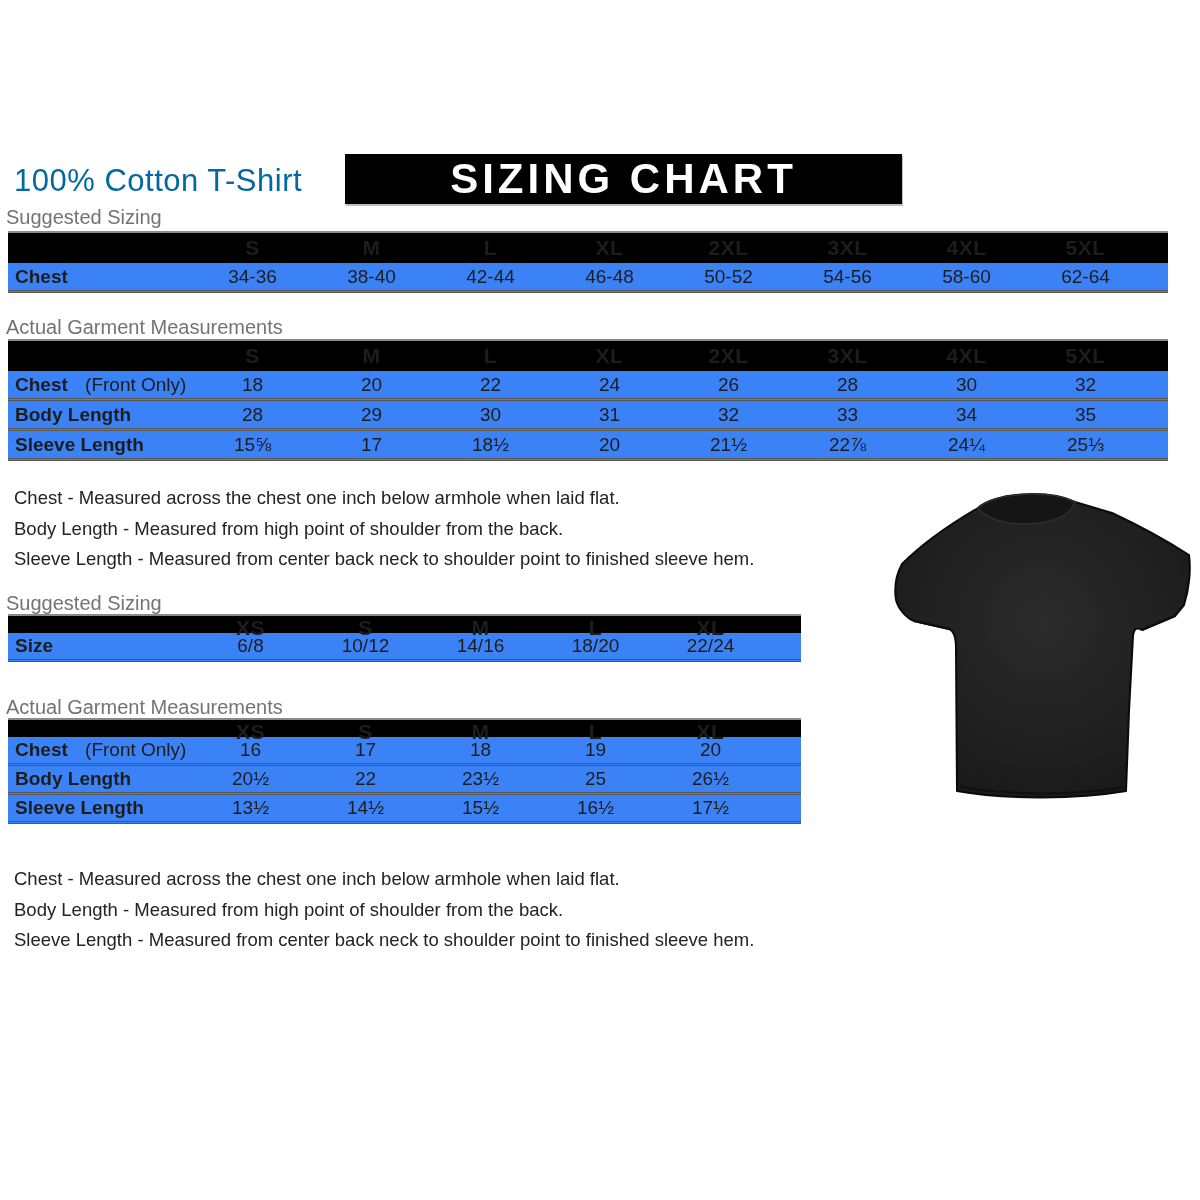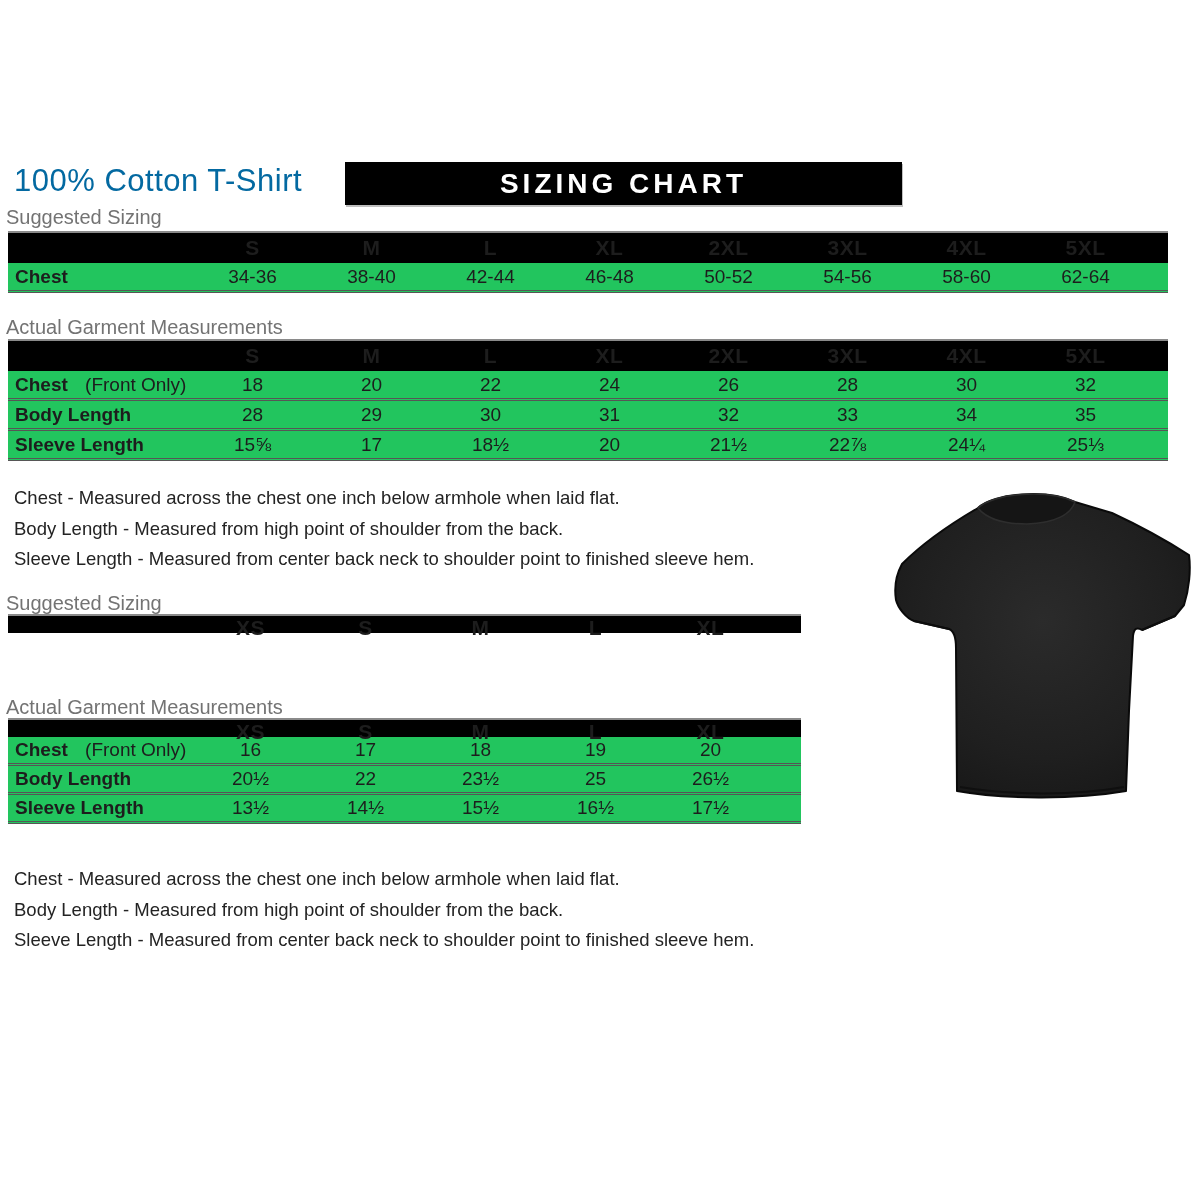--- a/index.html
+++ b/index.html
@@ -2,36 +2,36 @@
 <html><head>
 <meta charset="utf-8">
 <style>
   html,body{margin:0;padding:0;background:#fff;}
   body{font-family:"Liberation Sans","DejaVu Sans",sans-serif;color:#1b1b1b;}
   #page{position:relative;width:1200px;height:1200px;background:#ffffff;overflow:hidden;}
 
   .abs{position:absolute;}
 
   .main-title{left:14px;top:163px;font-size:31px;font-weight:500;letter-spacing:0.5px;color:#0369a1;}
-  .banner{left:345px;top:162px;width:557px;height:43px;background:#000;color:#fff;
+  .banner{left:345px;top:154px;width:557px;height:50px;background:#000;color:#fff;
           display:flex;align-items:center;justify-content:center;
-          font-size:28px;font-weight:bold;letter-spacing:4px;box-shadow:1px 2px 0 rgba(0,0,0,.25);}
+          font-size:42px;font-weight:bold;letter-spacing:4px;box-shadow:1px 2px 0 rgba(0,0,0,.25);}
   .section-label{font-size:20px;color:#737373;}
   .youth-title{left:5px;top:548px;font-size:30px;font-weight:bold;color:#131313;}
 
   
   .sz-table{border-top:2px solid #8a8a8a;}
   .sz-row{display:grid;}
   .adult .sz-row{grid-template-columns:185px repeat(8,119px) 1fr;}
   .youth-t .sz-row{grid-template-columns:185px repeat(5,115px) 1fr;}
   .sz-head{background:#000;color:#fff;}
   .adult .sz-head{height:30px;}
   .youth-t .sz-head{height:17px;text-align:right;}
   .sz-head .sz-cell{font-weight:bold;font-size:21px;letter-spacing:0.5px;}
-  .sz-body-row{background:#22c55e;border-bottom:3px double #565656;}
+  .sz-body-row{background:#3b82f6;border-bottom:3px double #565656;}
   .adult .sz-body-row{height:27px;}
   .youth-t .sz-body-row{height:26px;}
   .sz-cell{display:flex;align-items:center;justify-content:center;font-size:19px;color:#1d1d1d;}
   .sz-label{justify-content:flex-start;padding-left:7px;}
   .sz-label .lbl{font-weight:bold;}
   .sz-label .sfx{font-weight:normal;white-space:pre;margin-left:12px;}
 
   .notes{font-size:18.5px;line-height:30.5px;color:#232323;margin-top:20px;}
   .note-line{white-space:nowrap;}
 
@@ -143,20 +143,31 @@
 
   <div class="abs section-label" style="left:6px;top:592px;">Suggested Sizing</div>
   <div class="abs sz-table youth-t" style="left:8px;top:614px;width:793px;">
       <div class="sz-row sz-head">
         <div class="sz-cell sz-label"></div>
         <div class="sz-cell ">XS</div>
         <div class="sz-cell ">S</div>
         <div class="sz-cell ">M</div>
         <div class="sz-cell ">L</div>
         <div class="sz-cell ">XL</div>
+        <div class="sz-cell "></div>
+      </div>
+      <div class="sz-row sz-body-row">
+        <div class="sz-cell sz-label">
+          <span class="lbl">Size</span>
+        </div>
+        <div class="sz-cell ">6/8</div>
+        <div class="sz-cell ">10/12</div>
+        <div class="sz-cell ">14/16</div>
+        <div class="sz-cell ">18/20</div>
+        <div class="sz-cell ">22/24</div>
         <div class="sz-cell "></div>
       </div>
     </div>
 
   <div class="abs section-label" style="left:6px;top:696px;">Actual Garment Measurements</div>
   <div class="abs sz-table youth-t" style="left:8px;top:718px;width:793px;">
       <div class="sz-row sz-head">
         <div class="sz-cell sz-label"></div>
         <div class="sz-cell ">XS</div>
         <div class="sz-cell ">S</div>

